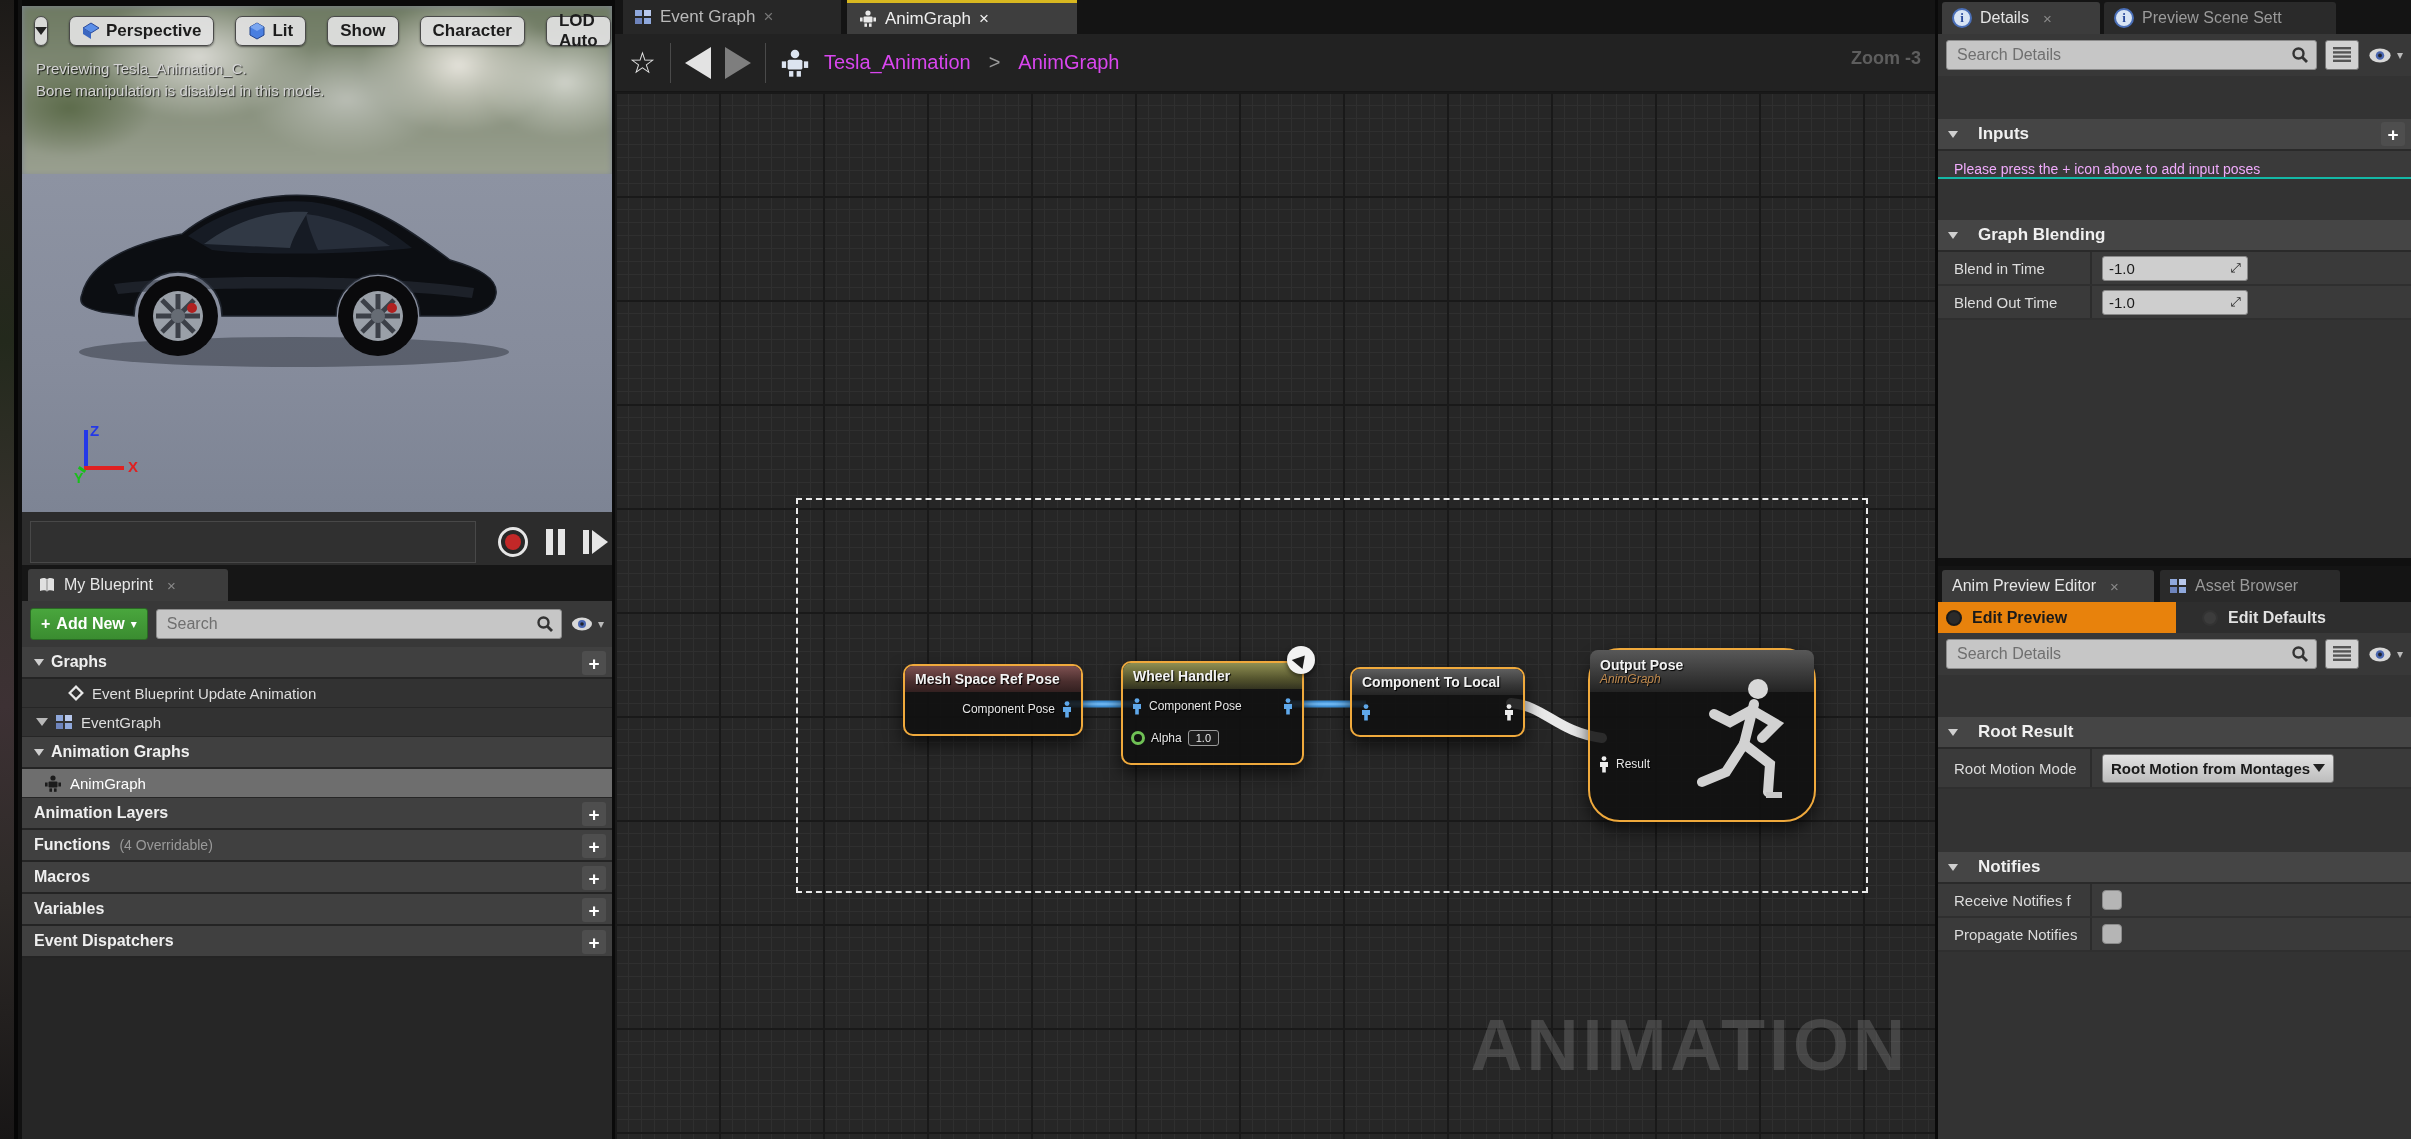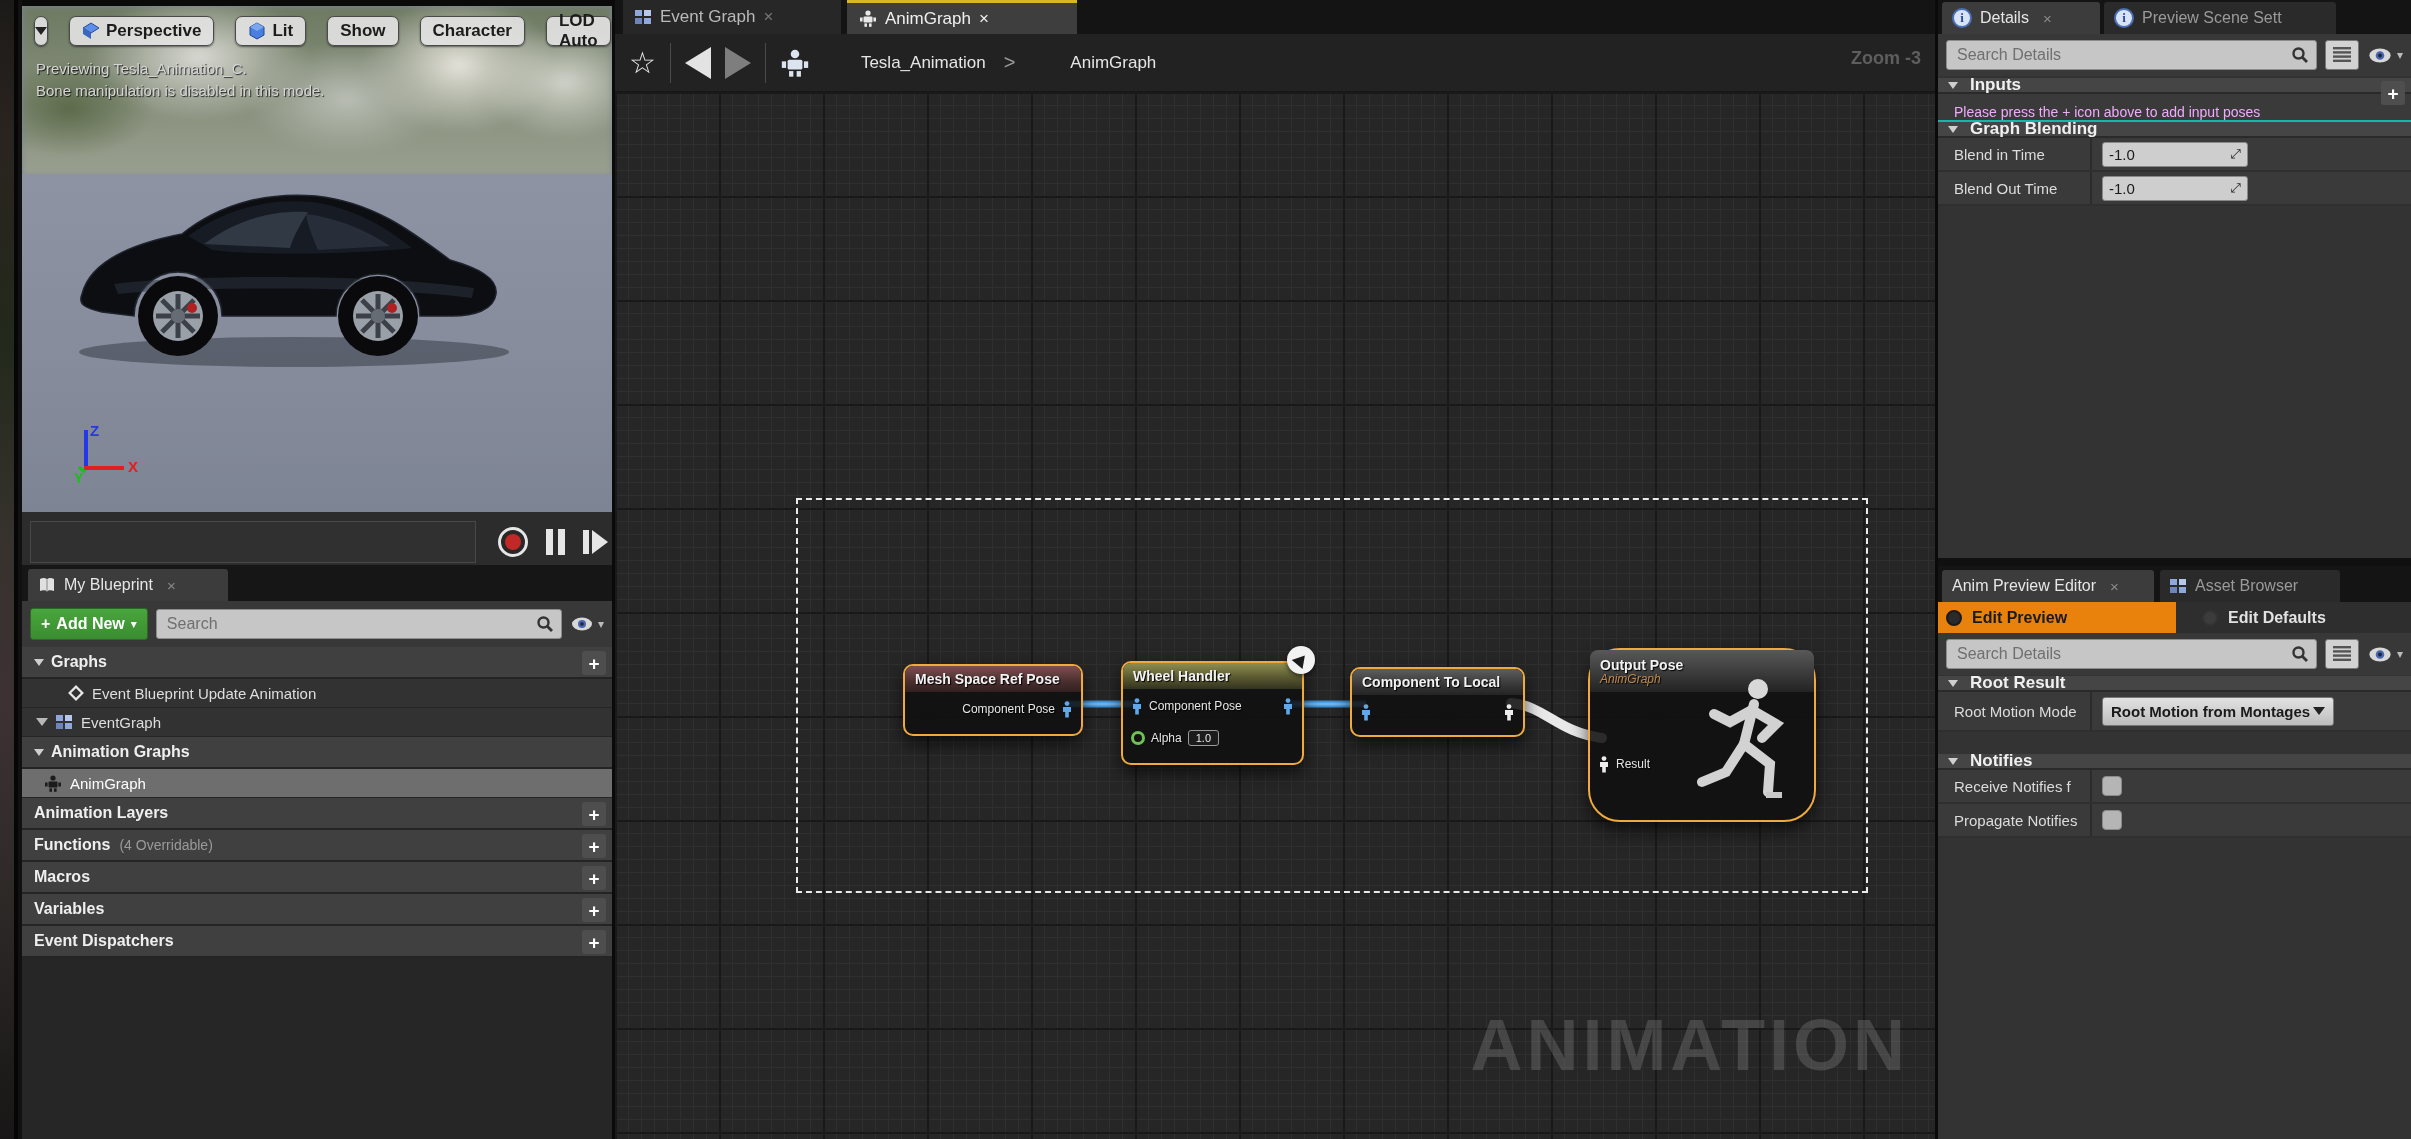--- a/index.html
+++ b/index.html
@@ -86,21 +86,21 @@
   .gtabs{position:absolute;left:0;top:0;width:100%;height:34px;background:#141414;}
   .gtab{position:absolute;top:0;height:34px;display:flex;align-items:center;gap:8px;padding:0 12px;font-size:17px;}
   .gtab.inactive{background:#272727;color:#b9b9b9;left:8px;width:218px;}
   .gtab.active{background:#3e3e3e;color:#f0f0f0;left:232px;width:230px;border-top:3px solid #d8b820;}
   .gtoolbar{position:absolute;left:0;top:34px;width:100%;height:58px;background:#222222;border-bottom:1px solid #161616;
     display:flex;align-items:center;gap:14px;padding:0 14px;}
   .gsep{width:1px;height:40px;background:#4a4a4a;}
   .star{font-size:30px;color:#e8e8e8;line-height:1;}
   .nav-back{width:0;height:0;border-top:16px solid transparent;border-bottom:16px solid transparent;border-right:26px solid #e3e3e3;}
   .nav-fwd{width:0;height:0;border-top:16px solid transparent;border-bottom:16px solid transparent;border-left:26px solid #7e7e7e;}
-  .crumb{font-size:17px;color:#e5e5e5;margin-left:37px;}
+  .crumb{font-size:20px;color:#d946ef;}
   .crumb-sep{font-size:20px;color:#9a9a9a;margin:0 4px;}
   .zoom-label{position:absolute;right:14px;top:48px;font-size:18px;color:#5e5e5e;font-weight:700;}
 
   .canvas{position:absolute;left:0;top:92px;width:1320px;height:1047px;background-color:#262626;overflow:hidden;
     background-image:
       linear-gradient(#191919 2px,transparent 2px),linear-gradient(90deg,#191919 2px,transparent 2px),
       linear-gradient(#2f2f2f 1px,transparent 1px),linear-gradient(90deg,#2f2f2f 1px,transparent 1px);
     background-size:104px 104px,104px 104px,13px 13px,13px 13px;}
   .marquee{position:absolute;left:181px;top:406px;width:1072px;height:395px;border:2px dashed #eaeaea;}
   .watermark{position:absolute;right:26px;top:912px;font-size:72px;font-weight:700;letter-spacing:4px;
@@ -121,22 +121,22 @@
   .alpha-box{border:1px solid #9a9a9a;border-radius:3px;background:#1c1c1c;color:#e8e8e8;font-size:11px;padding:1px 7px;}
   .cursor-ico{position:absolute;width:28px;height:28px;border-radius:50%;background:#f2f2f2;box-shadow:0 2px 5px rgba(0,0,0,.6);
     display:flex;align-items:center;justify-content:center;}
   .cursor-arrow{width:0;height:0;border-left:7px solid transparent;border-right:7px solid transparent;border-bottom:12px solid #1a1a1a;transform:rotate(40deg);}
 
   
   .right-panel{position:absolute;left:1938px;top:0;width:473px;height:1139px;background:#333333;}
   .rp-tabbar{position:absolute;left:0;top:0;width:100%;height:34px;background:#141414;}
   .rp-search-row{position:absolute;left:0;top:34px;width:100%;height:42px;background:#383838;display:flex;align-items:center;padding:0 8px;gap:8px;}
   .grid-btn{width:34px;height:30px;background:#d2d2d2;border:1px solid #777;border-radius:3px;display:flex;align-items:center;justify-content:center;}
-  .section-hdr{position:relative;height:16px;background:#454545;border-bottom:2px solid #2a2a2a;display:flex;align-items:center;gap:12px;
-    padding-left:10px;font-size:17px;font-weight:700;color:#f0f0f0;}
+  .section-hdr{position:relative;height:32px;background:#454545;border-bottom:2px solid #2a2a2a;display:flex;align-items:center;gap:20px;
+    padding-left:10px;font-size:17px;font-weight:700;color:#f0f0f0;margin-top:41px;}
   .prop-row{position:relative;height:34px;background:#3a3a3a;border-bottom:2px solid #2f2f2f;display:flex;align-items:center;}
   .prop-label{width:150px;padding-left:16px;font-size:15px;color:#dcdcdc;white-space:nowrap;overflow:hidden;}
   .prop-divider{position:absolute;left:152px;top:0;width:2px;height:100%;background:#2c2c2c;}
   .num-field{margin-left:14px;width:146px;height:25px;background:#cecece;border:1px solid #888;border-radius:3px;
     display:flex;align-items:center;padding:0 6px;color:#1a1a1a;font-size:15px;}
   .num-field .val{flex:1;}
   .num-field .resize{color:#222;font-size:13px;}
   .hint-row{height:28px;background:#3a3a3a;border-bottom:2px solid #14b8a6;display:flex;align-items:flex-end;padding-left:16px;
     font-size:14px;color:#f0abfc;}
   .dropdown{margin-left:14px;width:232px;height:29px;background:linear-gradient(180deg,#e2e2e2,#bdbdbd);border:1px solid #777;border-radius:3px;

